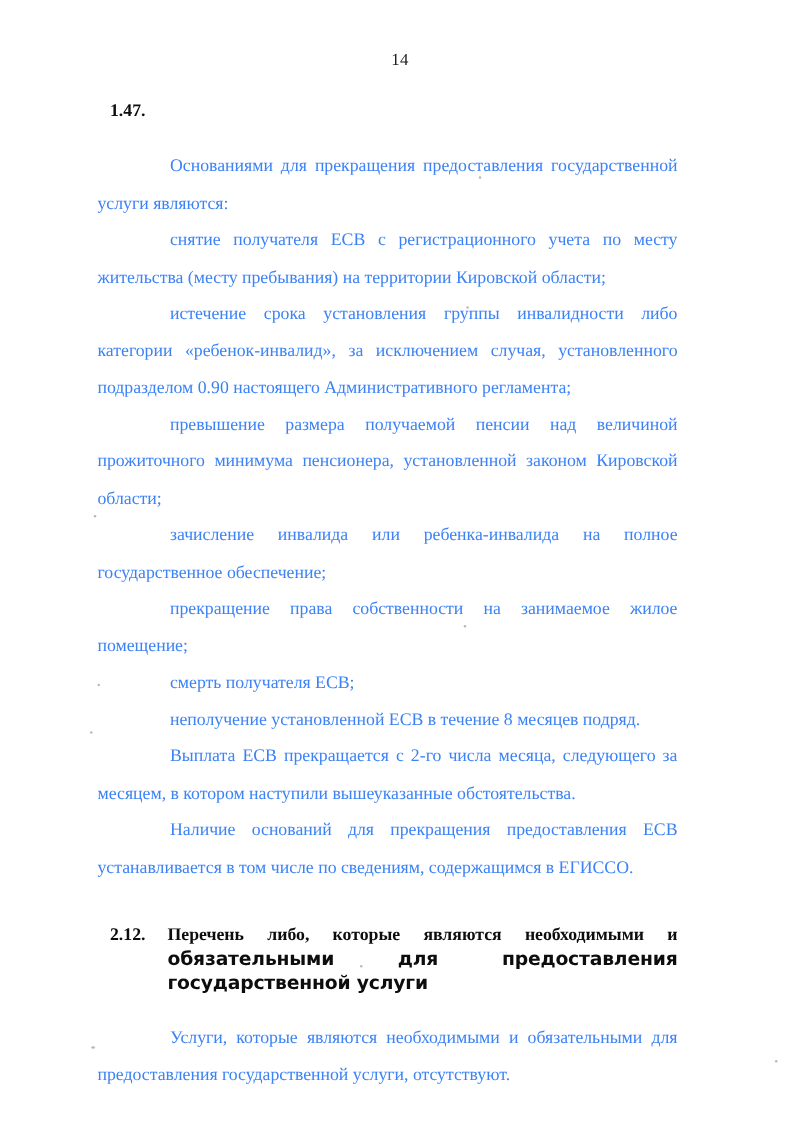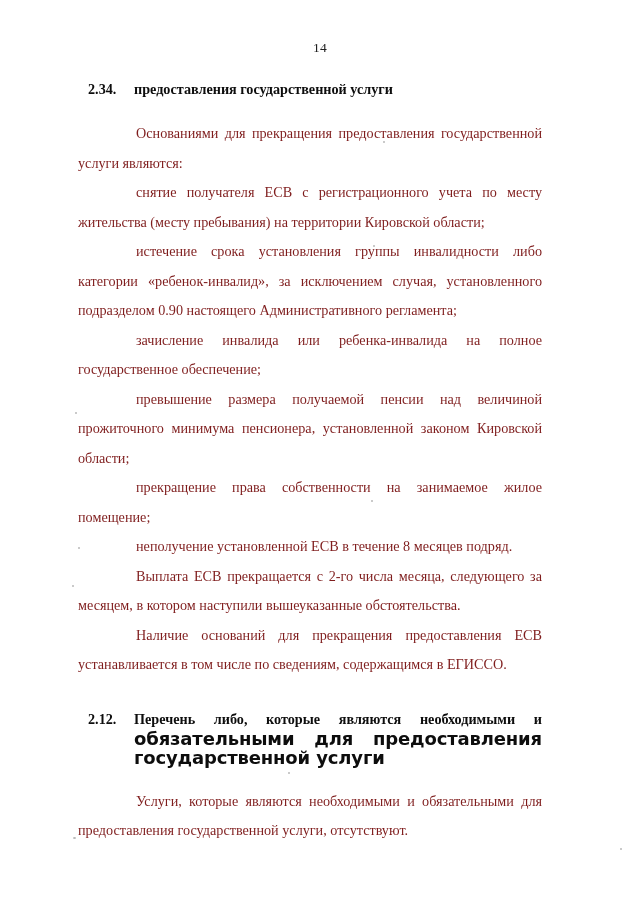--- a/index.html
+++ b/index.html
@@ -59,33 +59,33 @@
     text-align: justify;
     text-align-last: justify;
     display: block;
   }
   .heading .hline2 {
     display: block;
     text-align-last: left;
   }
   .h212 .hline2 {
     font-family: "DejaVu Sans", "Liberation Sans", sans-serif;
-    font-size: 18px;
+    font-size: 15px;
     letter-spacing: -0.15px;
   }
   .h211 { margin-bottom: 0; }
 
   p.para {
     margin: 0;
     font-size: 14.2px;
     line-height: 29.5px;
     text-align: justify;
     text-align-last: left;
     text-indent: 58px;
-    color: #7f1d1d;
+    color: #3b82f6;
     hyphens: manual;
   }
   p.tight { text-align-last: left; }
   .gap-md { height: 20px; }
   .gap-lg { height: 30px; }
 
   .speck {
     position: absolute;
     background: #b9b9b9;
     border-radius: 50%;
@@ -94,34 +94,34 @@
 </head>
 <body>
 
 <div class="page">
 
   <div class="page-number">14</div>
 
   <div class="content">
 
     <div class="heading h211">
-      <span class="num">2.34.</span>
+      <span class="num">1.47.</span>
       <span class="htext">
-        <span class="hline2">предоставления государственной услуги</span>
       </span>
     </div>
 
     <div class="gap-md"></div>
 
     <p class="para">Основаниями для прекращения предоставления государственной услуги являются:</p>
     <p class="para">снятие получателя ЕСВ с регистрационного учета по месту жительства (месту пребывания) на территории Кировской области;</p>
     <p class="para">истечение срока установления группы инвалидности либо категории «ребенок-инвалид», за исключением случая, установленного подразделом 0.90 настоящего Административного регламента;</p>
+    <p class="para">превышение размера получаемой пенсии над величиной прожиточного минимума пенсионера, установленной законом Кировской области;</p>
     <p class="para">зачисление инвалида или ребенка-инвалида на полное государственное обеспечение;</p>
-    <p class="para">превышение размера получаемой пенсии над величиной прожиточного минимума пенсионера, установленной законом Кировской области;</p>
     <p class="para tight">прекращение права собственности на занимаемое жилое помещение;</p>
+    <p class="para tight">смерть получателя ЕСВ;</p>
     <p class="para tight">неполучение установленной ЕСВ в течение 8 месяцев подряд.</p>
     <p class="para">Выплата ЕСВ прекращается с 2-го числа месяца, следующего за месяцем, в котором наступили вышеуказанные обстоятельства.</p>
     <p class="para">Наличие оснований для прекращения предоставления ЕСВ устанавливается в том числе по сведениям, содержащимся в ЕГИССО.</p>
 
     <div class="gap-lg"></div>
 
     <div class="heading h212">
       <span class="num">2.12.</span>
       <span class="htext">
         <span class="hline1">Перечень либо, которые являются необходимыми и</span>

